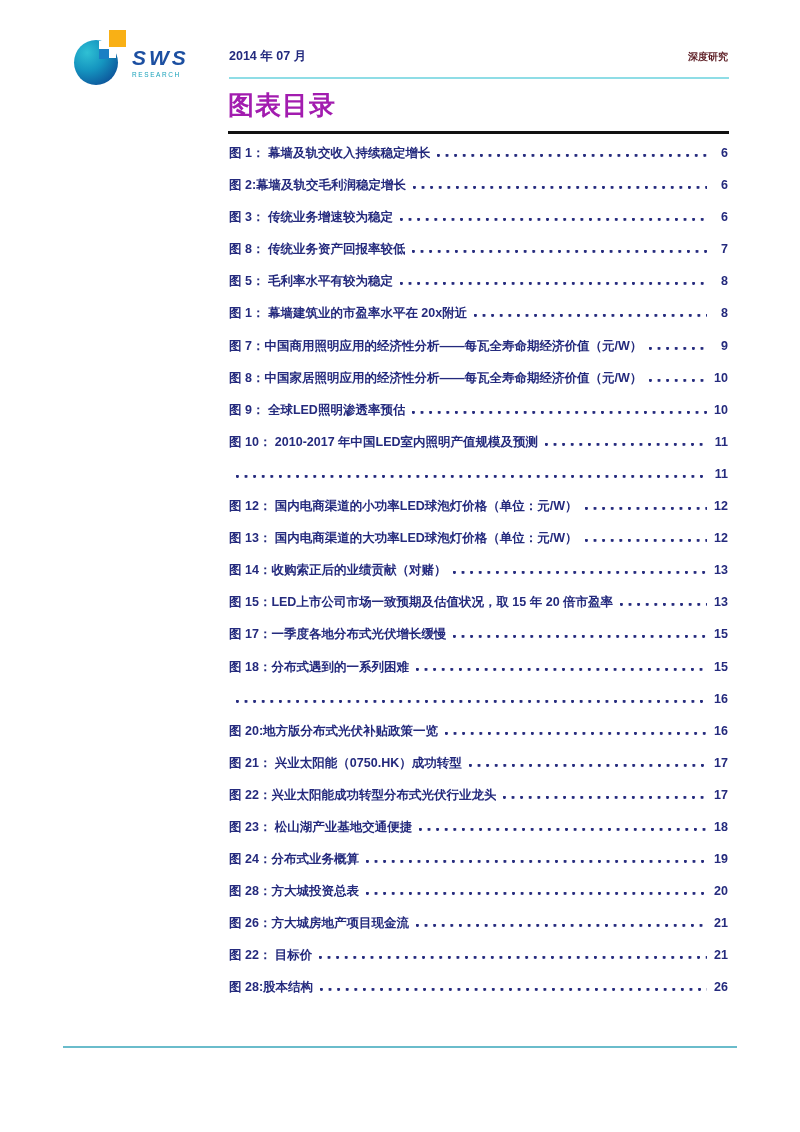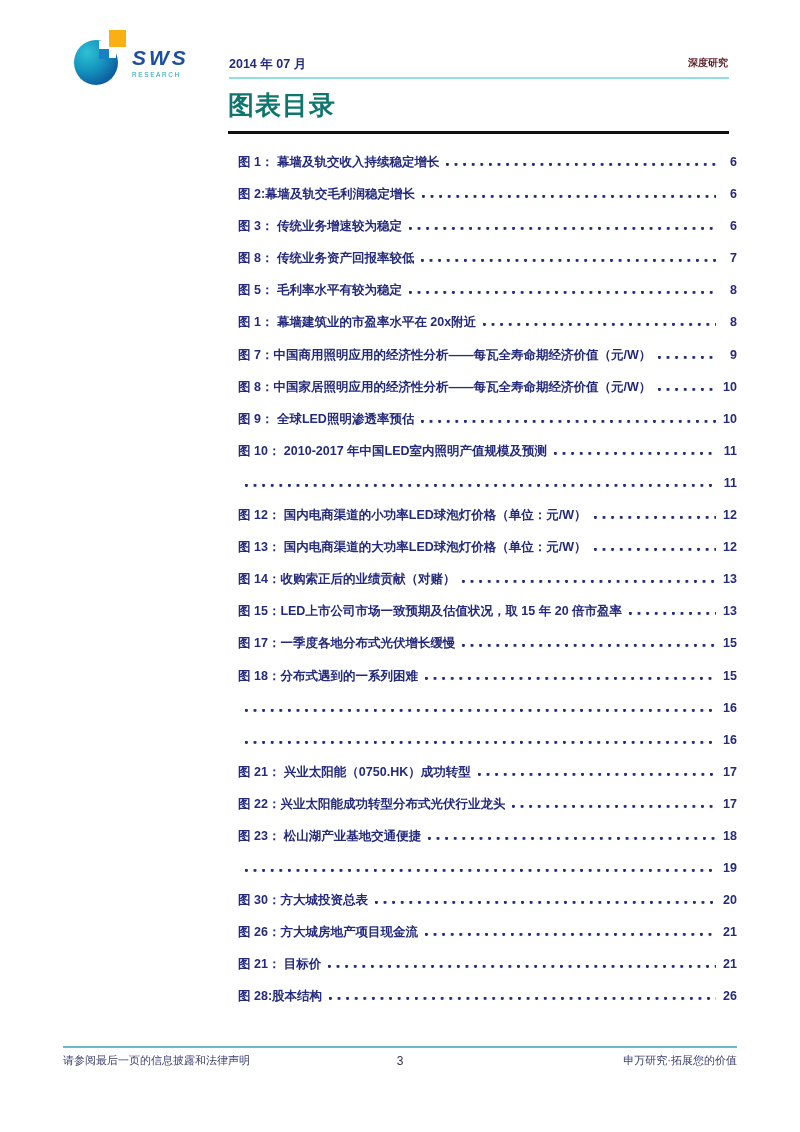--- a/index.html
+++ b/index.html
@@ -11,31 +11,31 @@
   .logo-circle{position:absolute;left:0;top:10px;width:44px;height:45px;border-radius:50%;
     background:radial-gradient(circle at 30% 28%,#2fc0d4 0%,#1595c0 40%,#0c4f97 85%,#093f7e 100%);}
   .logo-notch{position:absolute;left:25px;top:11px;width:17px;height:17px;background:#ffffff;}
   .logo-bluesq{position:absolute;left:25px;top:19px;width:10px;height:10px;background:#1b7fc4;}
   .logo-yellowsq{position:absolute;left:35px;top:0px;width:17px;height:17px;background:#f9b015;}
   .logo-text{position:absolute;left:58px;top:17px;line-height:1;}
   .logo-brand{font-size:21px;font-weight:bold;letter-spacing:3px;color:#1c4fa1;font-style:italic;}
   .logo-sub{font-size:6.5px;letter-spacing:1.6px;color:#1aa2ba;margin-top:4px;}
 
   
-  .header-row{position:absolute;left:229px;top:56px;width:499px;display:flex;justify-content:space-between;align-items:flex-start;}
+  .header-row{position:absolute;left:229px;top:48px;width:499px;display:flex;justify-content:space-between;align-items:center;}
   .header-date{font-size:12.5px;font-weight:bold;color:#232a7e;}
   .header-type{font-size:10px;font-weight:bold;color:#5e1f26;}
   .header-line{position:absolute;left:229px;top:77px;width:500px;height:2px;background:#8fdde6;}
 
   
-  .doc-title{position:absolute;left:228px;top:88px;font-size:26px;font-weight:bold;color:#0f766e;letter-spacing:1px;}
+  .doc-title{position:absolute;left:228px;top:88px;font-size:26px;font-weight:bold;color:#a21caf;letter-spacing:1px;}
   .title-line{position:absolute;left:228px;top:131px;width:501px;height:3px;background:#111111;}
 
   
-  .toc{position:absolute;left:229px;top:137px;width:499px;list-style:none;margin:9px;padding:0;}
+  .toc{position:absolute;left:229px;top:137px;width:499px;list-style:none;margin:0;padding:0;}
   .toc li{display:flex;align-items:baseline;height:32.1px;line-height:32.1px;
     font-size:12.5px;font-weight:bold;color:#242a7d;white-space:nowrap;}
   .toc-label{flex:0 1 auto;overflow:hidden;}
   .toc-leader{flex:1 1 20px;min-width:18px;height:3px;margin:0 3px 0 7px;
     background-image:radial-gradient(circle at 1.4px 1.4px,#242a7d 1.25px,transparent 1.75px);
     background-size:8.6px 3px;background-repeat:repeat-x;}
   .toc-page{flex:0 0 auto;min-width:18px;text-align:right;}
 
   
   .footer-line{position:absolute;left:63px;top:1046px;width:674px;height:2px;background:#6abccb;}
@@ -172,20 +172,21 @@
       <span class="toc-leader"></span>
       <span class="toc-page">15</span>
     </li>
 
     <li>
       <span class="toc-leader"></span>
       <span class="toc-page">16</span>
     </li>
 
     <li>
+      <span class="toc-label">图 20:地方版分布式光伏补贴政策一览</span>
       <span class="toc-leader"></span>
       <span class="toc-page">16</span>
     </li>
 
     <li>
       <span class="toc-label">图 21： 兴业太阳能（0750.HK）成功转型</span>
       <span class="toc-leader"></span>
       <span class="toc-page">17</span>
     </li>
 
@@ -195,49 +196,45 @@
       <span class="toc-page">17</span>
     </li>
 
     <li>
       <span class="toc-label">图 23： 松山湖产业基地交通便捷</span>
       <span class="toc-leader"></span>
       <span class="toc-page">18</span>
     </li>
 
     <li>
+      <span class="toc-label">图 24：分布式业务概算</span>
       <span class="toc-leader"></span>
       <span class="toc-page">19</span>
     </li>
 
     <li>
-      <span class="toc-label">图 30：方大城投资总表</span>
+      <span class="toc-label">图 28：方大城投资总表</span>
       <span class="toc-leader"></span>
       <span class="toc-page">20</span>
     </li>
 
     <li>
       <span class="toc-label">图 26：方大城房地产项目现金流</span>
       <span class="toc-leader"></span>
       <span class="toc-page">21</span>
     </li>
 
     <li>
-      <span class="toc-label">图 21： 目标价</span>
+      <span class="toc-label">图 22： 目标价</span>
       <span class="toc-leader"></span>
       <span class="toc-page">21</span>
     </li>
 
     <li>
       <span class="toc-label">图 28:股本结构</span>
       <span class="toc-leader"></span>
       <span class="toc-page">26</span>
     </li>
   </ul>
 
   <div class="footer-line"></div>
-  <div class="footer-row">
-    <span class="footer-left">请参阅最后一页的信息披露和法律声明</span>
-    <span class="footer-center">3</span>
-    <span class="footer-right">申万研究·拓展您的价值</span>
-  </div>
 
 </div>
 
 </body></html>

